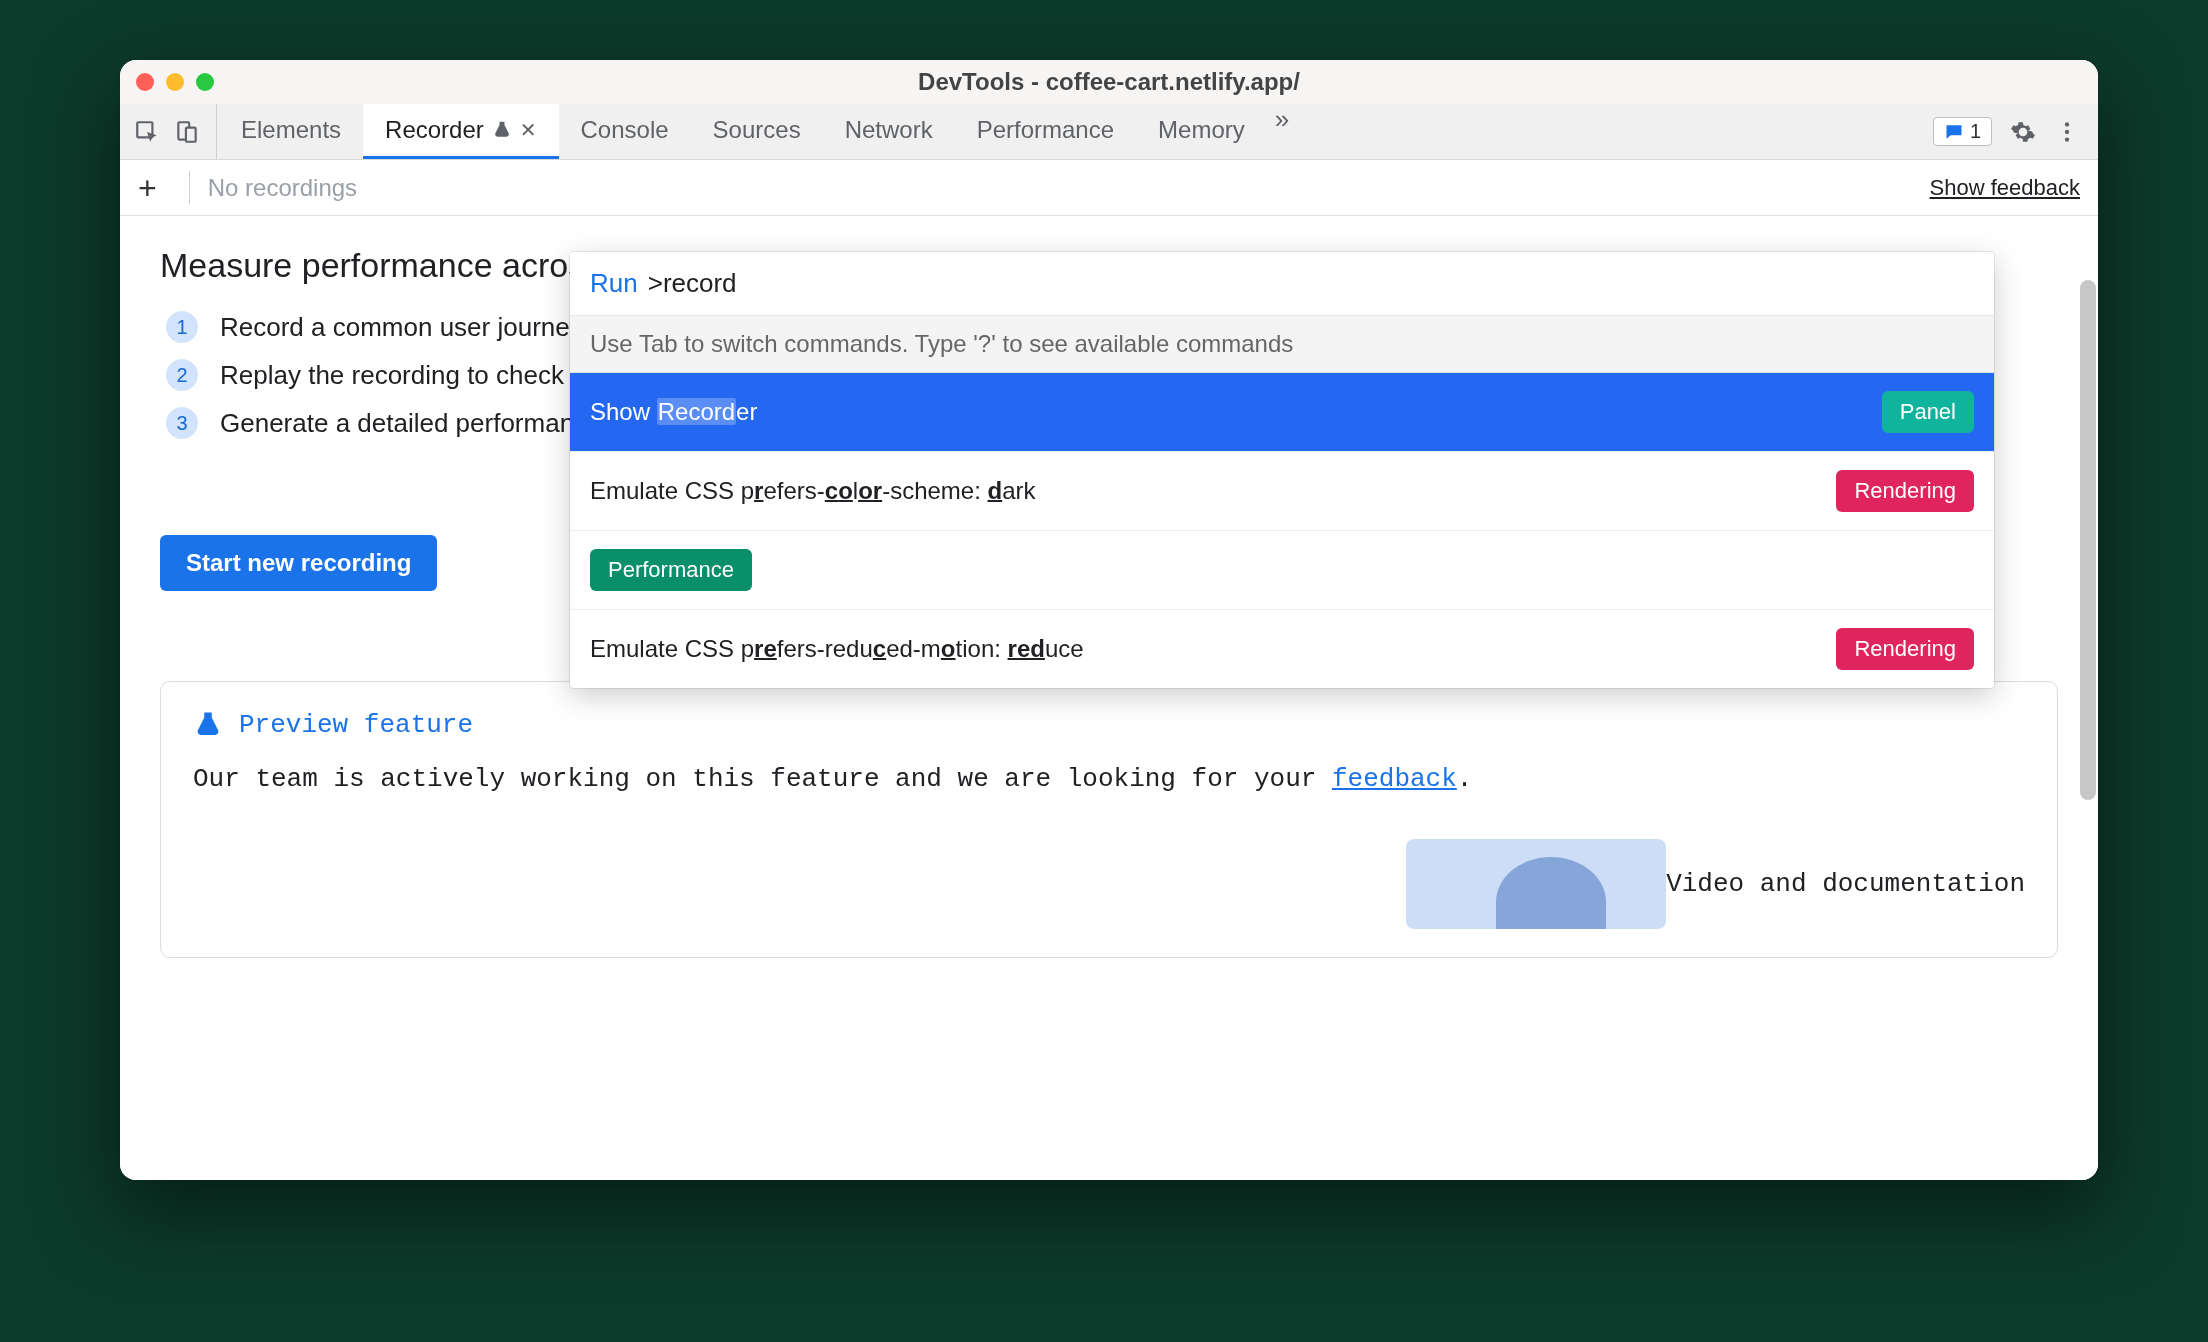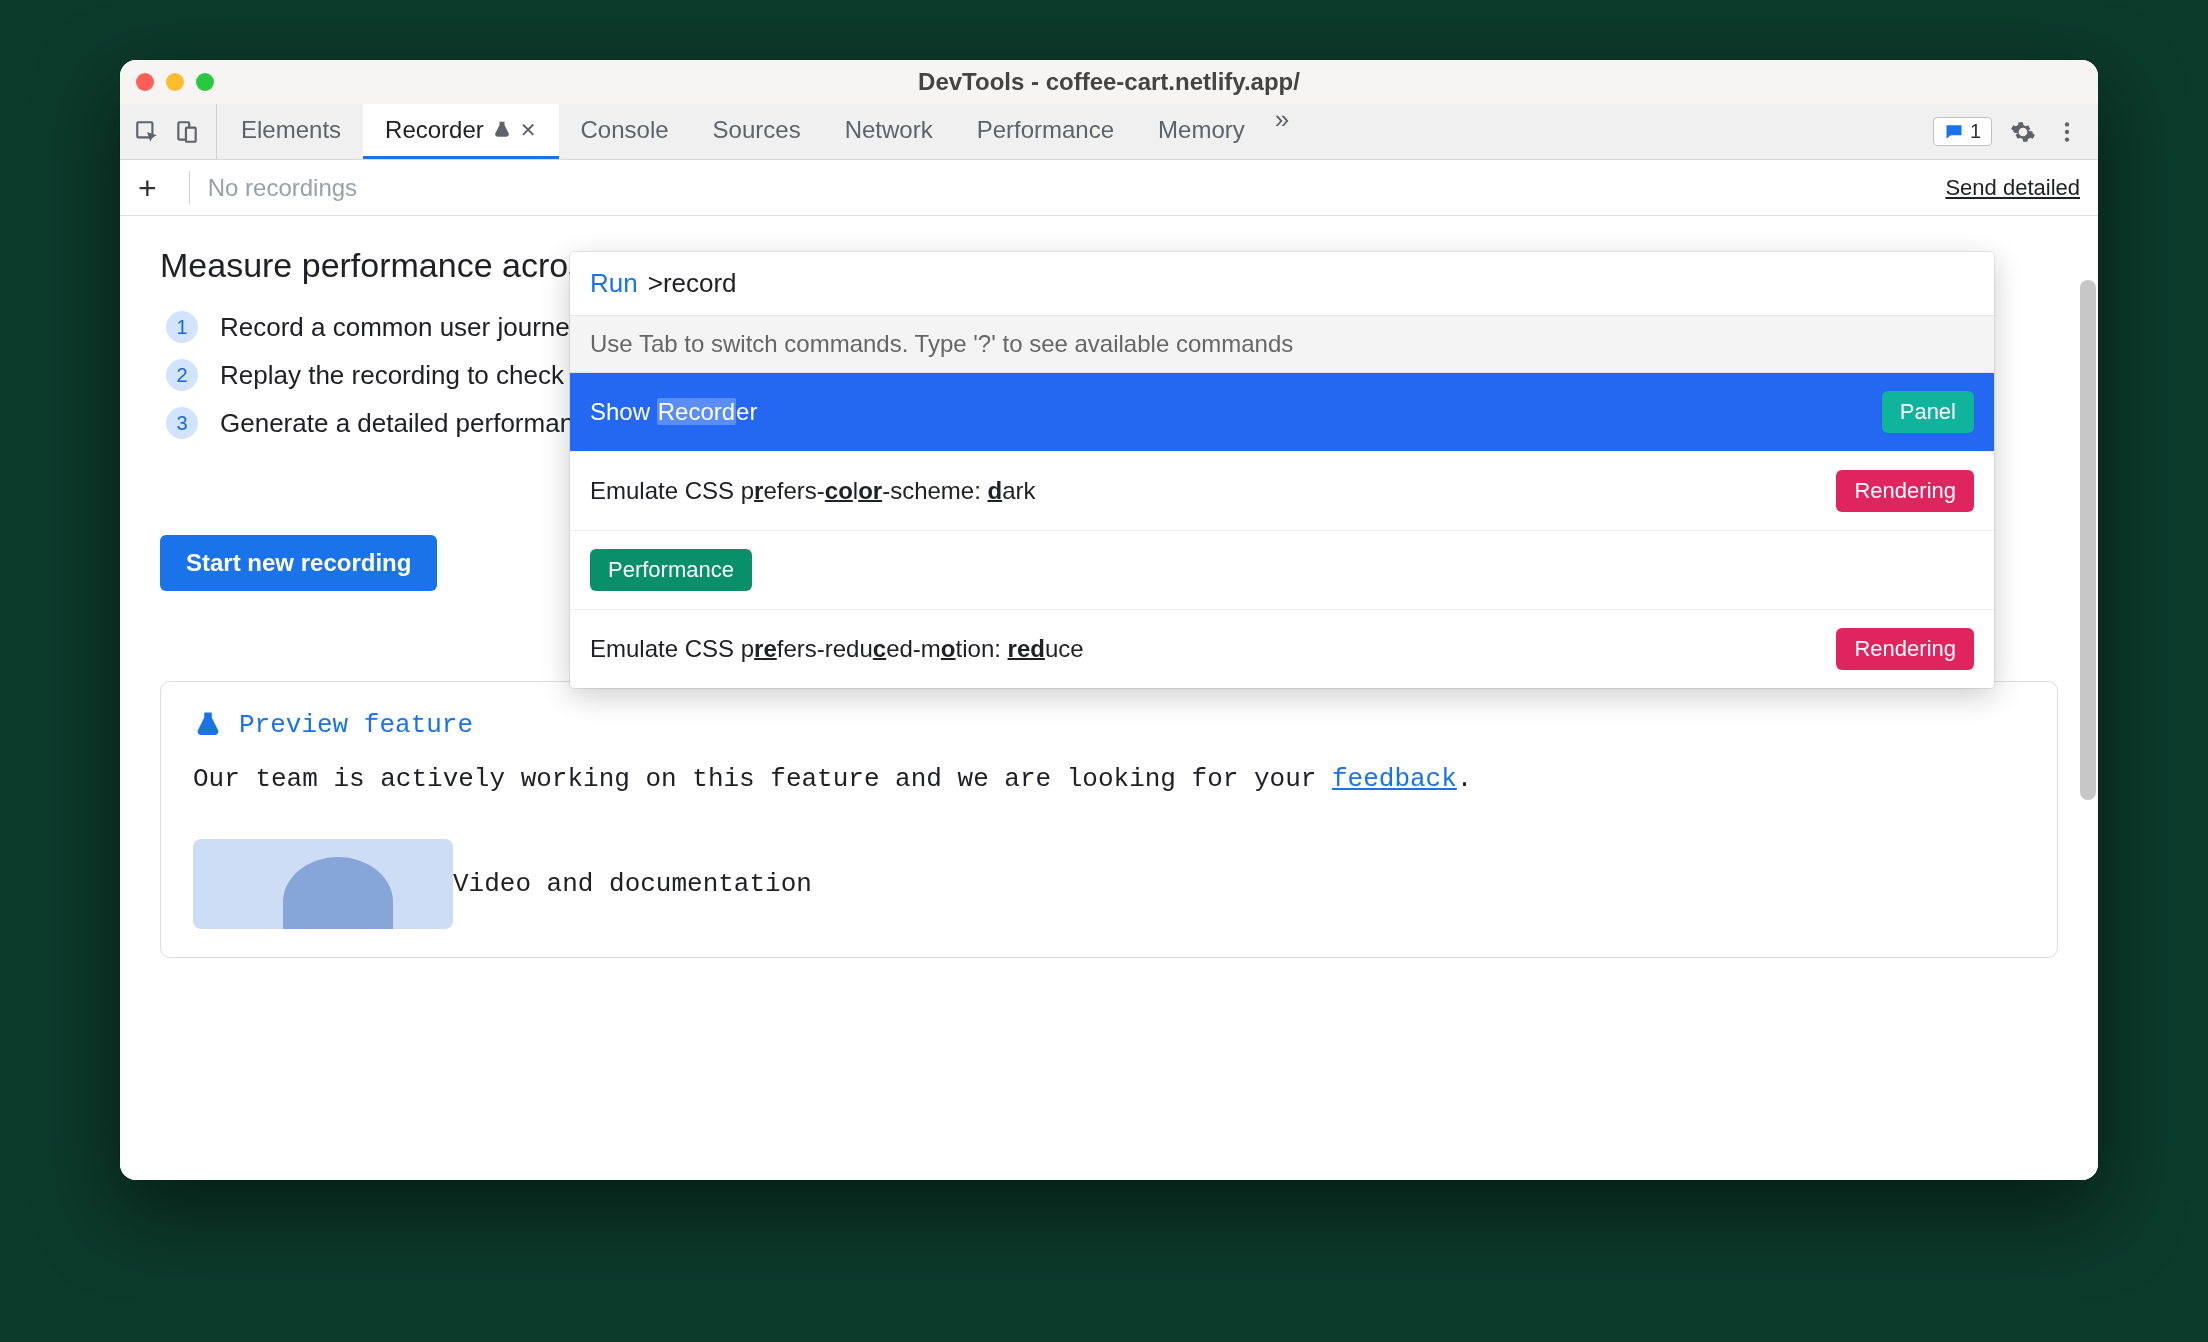--- a/index.html
+++ b/index.html
@@ -109,21 +109,21 @@
   .card {
     margin-top: 90px;
     border: 1px solid #dadce0; border-radius: 10px;
     padding: 28px 32px;
     font-family: Liberation Mono, monospace;
   }
   .card-head { display:flex; align-items:center; gap:16px; color:#1a73e8; font-size:26px; margin-bottom: 20px;}
   .card-head .flask-big { width:30px; height:30px; fill:#1a73e8; }
   .card p { font-size: 26px; color:#202124; line-height:1.5; }
   .card a { color:#1a73e8; text-decoration: underline; }
-  .media { display:flex; align-items:center; margin-top: 40px;}
+  .media { display:flex; align-items:center; margin-top: 40px; justify-content: flex-end;}
   .thumb { width: 260px; height: 90px; background:#cdddf6; border-radius: 8px; position:relative; overflow:hidden;}
   .thumb::before { content:""; position:absolute; left:90px; top:18px; width:110px; height:90px; background:#86a6d9; border-radius: 50% 50% 0 0;}
   .media-title { font-size: 26px; color:#202124; }
   
   .scrollthumb { position:absolute; right:2px; top:64px; width:16px; height:520px; background:#c7c7c7; border-radius:8px;}
   
   .palette {
     position:absolute;
     left: 450px; top: 192px;
     width: 1424px;
@@ -231,21 +231,21 @@
           <circle cx="12" cy="19" r="2"></circle>
         </svg>
     </div>
   </div>
 
   <div class="subbar">
     <span class="plus">+</span>
     <div class="sep"></div>
     <span class="norecord">No recordings</span>
     <div class="spacer"></div>
-    <a class="feedback" href="#">Send detailed</a>
+    <a class="feedback" href="#">Show feedback</a>
   </div>
 
   <div class="main">
     <h1>Measure performance across an entire user journey</h1>
     <div class="steps">
       <div class="step">
           <div class="stepnum">1</div>
           <span>Record a common user journey</span>
         </div>
       <div class="step">

